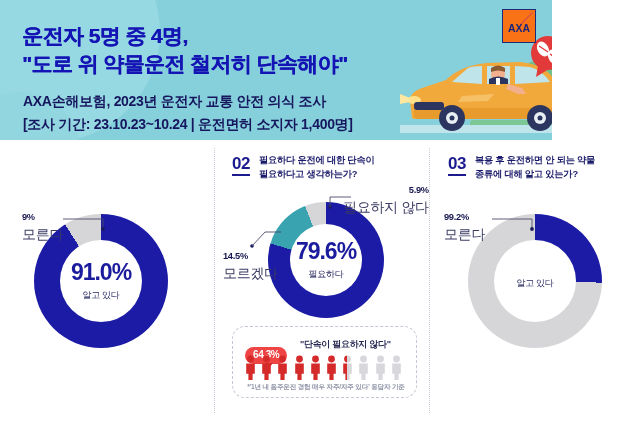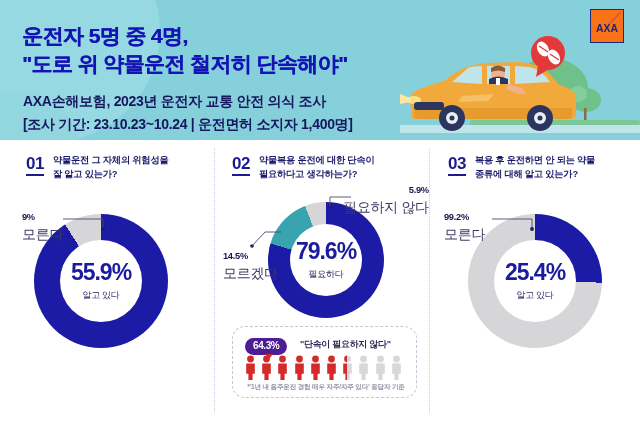--- a/index.html
+++ b/index.html
@@ -11,21 +11,21 @@
   }
   #root {
     position: relative;
     width: 640px; height: 427px;
     background: #ffffff;
   }
 
   
   .header {
     position: absolute; left: 0; top: 0;
-    width: 640px; height: 140px;
+    width: 552px; height: 140px;
     background: #86D0DB;
     overflow: hidden;
   }
   .header-circle {
     position: absolute;
     left: -60px; top: -78px;
     width: 220px; height: 220px;
     border-radius: 50%;
     background: #96D9E2;
   }
@@ -176,22 +176,22 @@
   
   .redbox {
     position: absolute;
     left: 17px; top: 186px;
     width: 185px; height: 72px;
     border: 1.4px dashed #c3c6d4;
     border-radius: 13px;
     background: #ffffff;
   }
   .badge {
-    position: absolute; left: 12px; top: 11px;
-    background: #4c1d95;
+    position: absolute; left: 12px; top: 20px;
+    background: #ef4444;
     color: #ffffff;
     font-size: 10px;
     font-weight: 900;
     letter-spacing: -0.4px;
     padding: 3px 8px 4px 8px;
     border-radius: 9px;
     line-height: 1;
   }
   .badge:after {
     content: "";
@@ -303,33 +303,26 @@
       </svg>
     </div>
   </div>
 
   <div class="cols">
 
     <div class="divider div1"></div>
     <div class="divider div2"></div>
 
     <div class="col col1">
-      <div class="qhead">
-        <div class="qnum">01</div>
-        <div class="qtext">
-          <span>약물운전 그 자체의 위험성을</span>
-          <span>잘 알고 있는가?</span>
-        </div>
-      </div>
 
       <div class="donut-wrap" style="left:34px; top:74px;">
         <div class="donut" style="width:134px;height:134px;background:conic-gradient(from 0deg,#1B1BA5 0deg 327.6deg,#D6D6D9 327.6deg 360deg);">
           <div class="hole" style="width:82px;height:82px;"></div>
           <div class="donut-center">
-            <div class="donut-pct">55.9%</div>
+            <div class="donut-pct">91.0%</div>
             <div class="donut-label">알고 있다</div>
           </div>
         </div>
       </div>
 
       <div class="leader" style="left:63px; top:78px;">
         <svg width="50" height="14">
           <line x1="0" y1="1" x2="40" y2="1" stroke="#4a4a6a" stroke-width="0.9"></line>
           <line x1="40" y1="1" x2="40" y2="10" stroke="#4a4a6a" stroke-width="0.9"></line>
           <circle cx="40" cy="11" r="1.9" fill="#1B1B5E"></circle>
@@ -338,21 +331,21 @@
       <div class="callout" style="left:22px; top:71px;">
         <span class="cv">9%</span>
         <span class="cl">모른다</span>
       </div>
     </div>
 
     <div class="col col2">
       <div class="qhead">
         <div class="qnum">02</div>
         <div class="qtext">
-          <span>약물복용  운전에  대한  단속이</span>
+          <span>필요하다  운전에  대한  단속이</span>
           <span>필요하다고 생각하는가?</span>
         </div>
       </div>
 
       <div class="donut-wrap" style="left:53px; top:62px;">
         <div class="donut" style="width:116px;height:116px;background:conic-gradient(from 0deg,#1B1BA5 0deg 286.6deg,#3AA3B0 286.6deg 338.8deg,#D6D6D9 338.8deg 360deg);">
           <div class="hole" style="width:72px;height:72px;"></div>
           <div class="donut-center">
             <div class="donut-pct">79.6%</div>
             <div class="donut-label">필요하다</div>
@@ -446,21 +439,20 @@
         <div class="qtext">
           <span>복용 후 운전하면 안 되는 약물</span>
           <span>종류에 대해 알고 있는가?</span>
         </div>
       </div>
 
       <div class="donut-wrap" style="left:38px; top:74px;">
         <div class="donut" style="width:134px;height:134px;background:conic-gradient(from 0deg,#1B1BA5 0deg 91.4deg,#D6D6D9 91.4deg 360deg);">
           <div class="hole" style="width:82px;height:82px;"></div>
           <div class="donut-center">
-            <div class="donut-pct">25.4%</div>
             <div class="donut-label">알고 있다</div>
           </div>
         </div>
       </div>
 
       <div class="leader" style="left:62px; top:78px;">
         <svg width="50" height="14">
           <line x1="0" y1="1" x2="40" y2="1" stroke="#4a4a6a" stroke-width="0.9"></line>
           <line x1="40" y1="1" x2="40" y2="10" stroke="#4a4a6a" stroke-width="0.9"></line>
           <circle cx="40" cy="11" r="1.9" fill="#1B1B5E"></circle>

